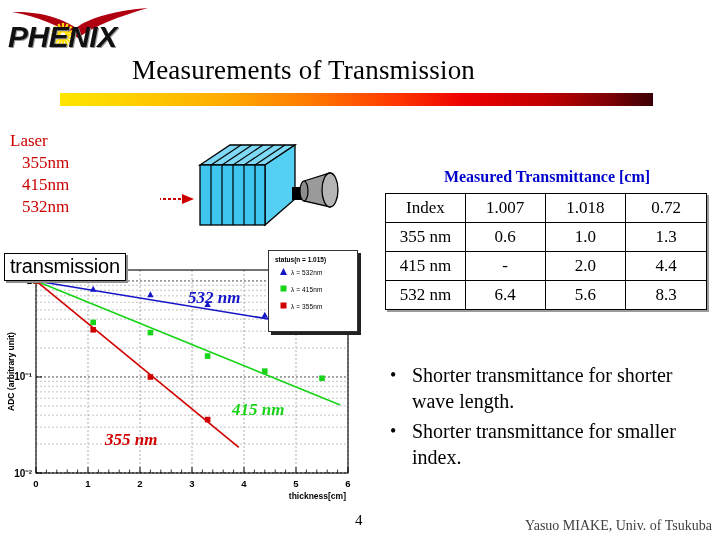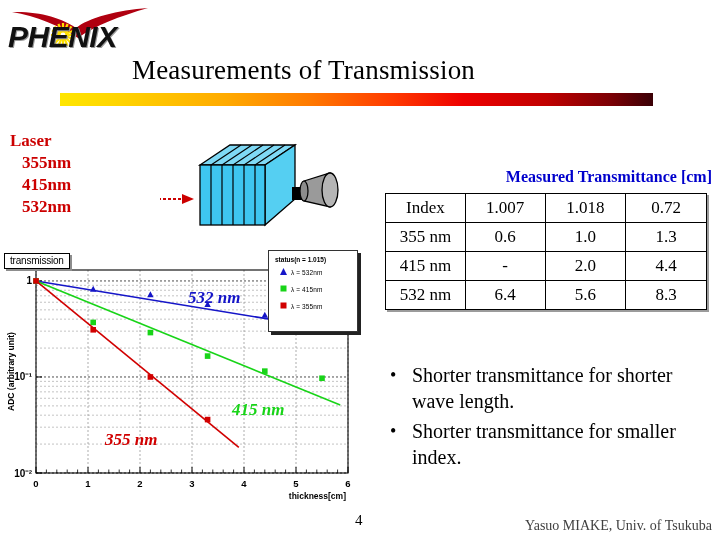--- a/index.html
+++ b/index.html
@@ -63,40 +63,40 @@
         #7a0005 93%,
         #3a0006 100%);
   }
 
   
   #laser {
     position: absolute;
     left: 10px; top: 130px;
     color: #cc0000;
     font-family: "Liberation Serif", serif;
-    font-weight: bold;
+    font-weight: normal;
     font-size: 17px;
     line-height: 22px;
   }
   #laser .l0 { margin-left: 0px; }
   #laser .ln { margin-left: 12px; }
 
   
   #apparatus {
     position: absolute;
     left: 160px; top: 143px;
     width: 180px; height: 92px;
   }
 
   
   #table-title {
     position: absolute;
     left: 382px; top: 168px;
     width: 330px;
-    text-align: right;
+    text-align: center;
     color: #0000cc;
     font-family: "Liberation Serif", serif;
     font-weight: bold;
     font-size: 16px;
   }
   #tt-wrap {
     position: absolute;
     left: 385px; top: 193px;
     width: 322px;
   }
@@ -166,21 +166,21 @@
     width: 358px; height: 258px;
   }
   #chart-label {
     position: absolute;
     left: 4px; top: 253px;
     background: #ffffff;
     border: 1px solid #000000;
     box-shadow: 2px 2px 0 #8d8d8d;
     padding: 1px 5px 2px 5px;
     font-family: "Liberation Sans", sans-serif;
-    font-size: 10px;
+    font-size: 20px;
     font-weight: normal;
     color: #000000;
     letter-spacing: -0.2px;
   }
   #legend {
     position: absolute;
     left: 268px; top: 250px;
     width: 88px; height: 80px;
     background: #ffffff;
     border: 1px solid #333333;

